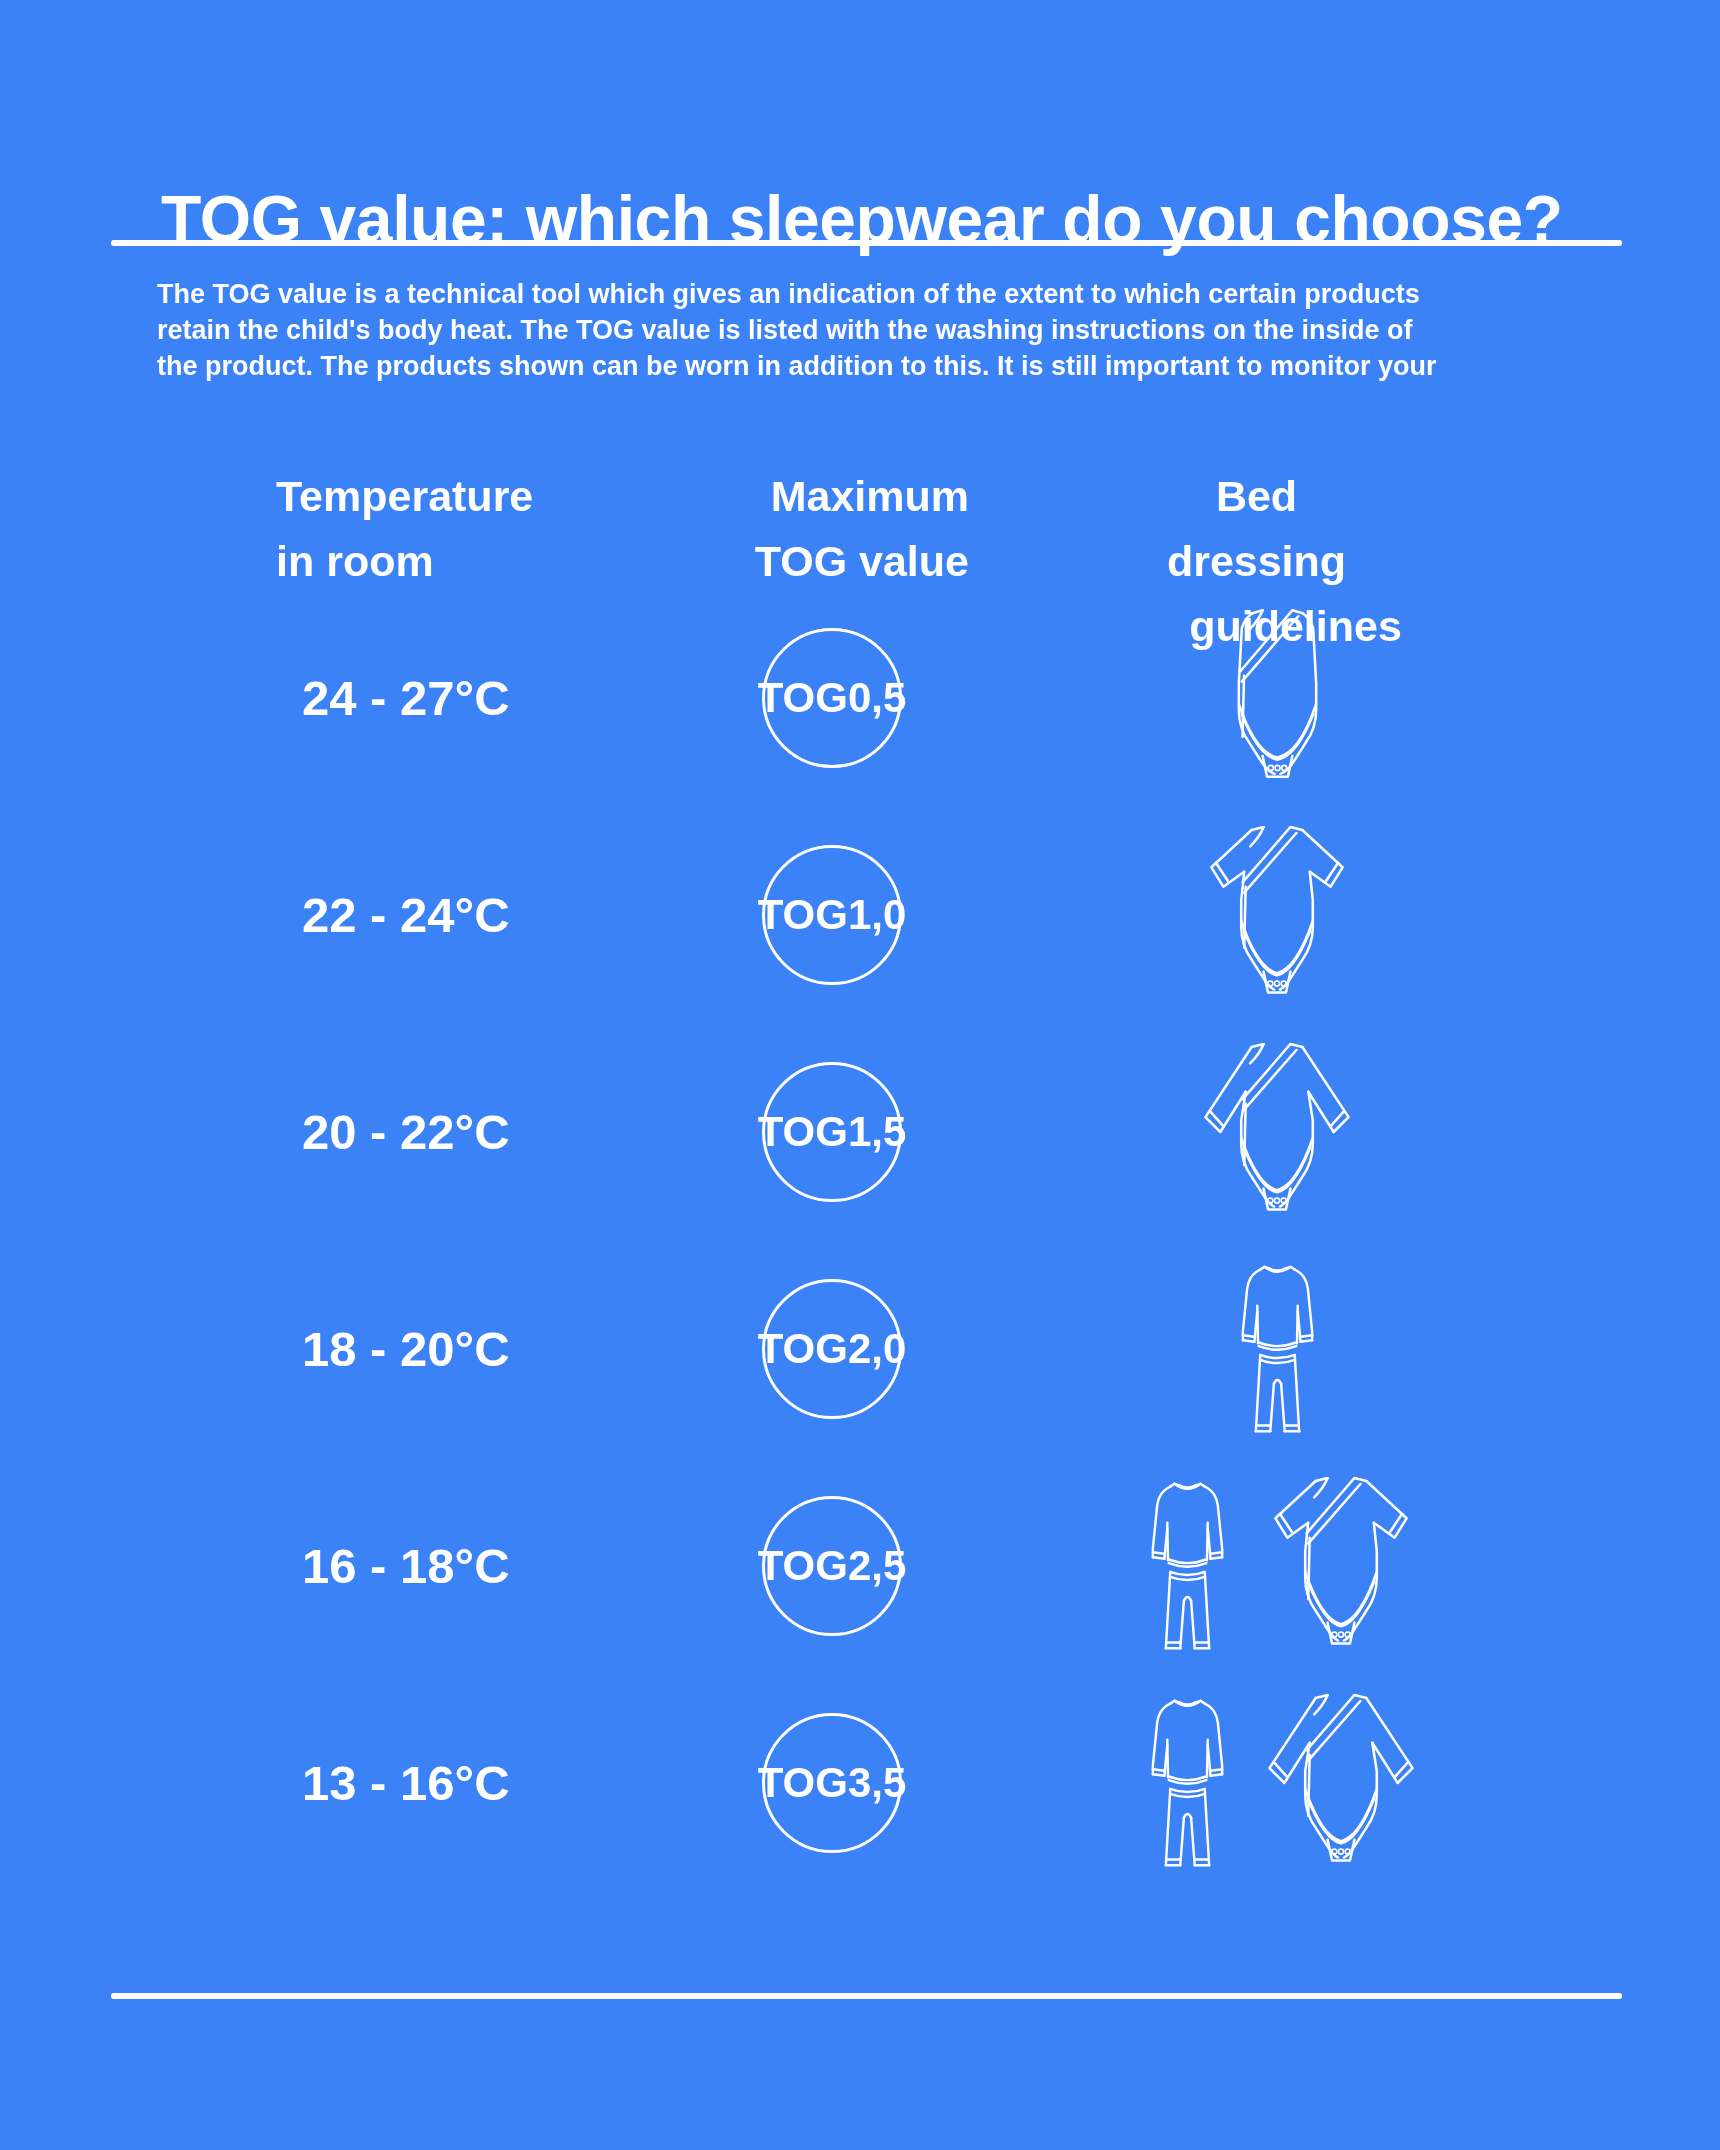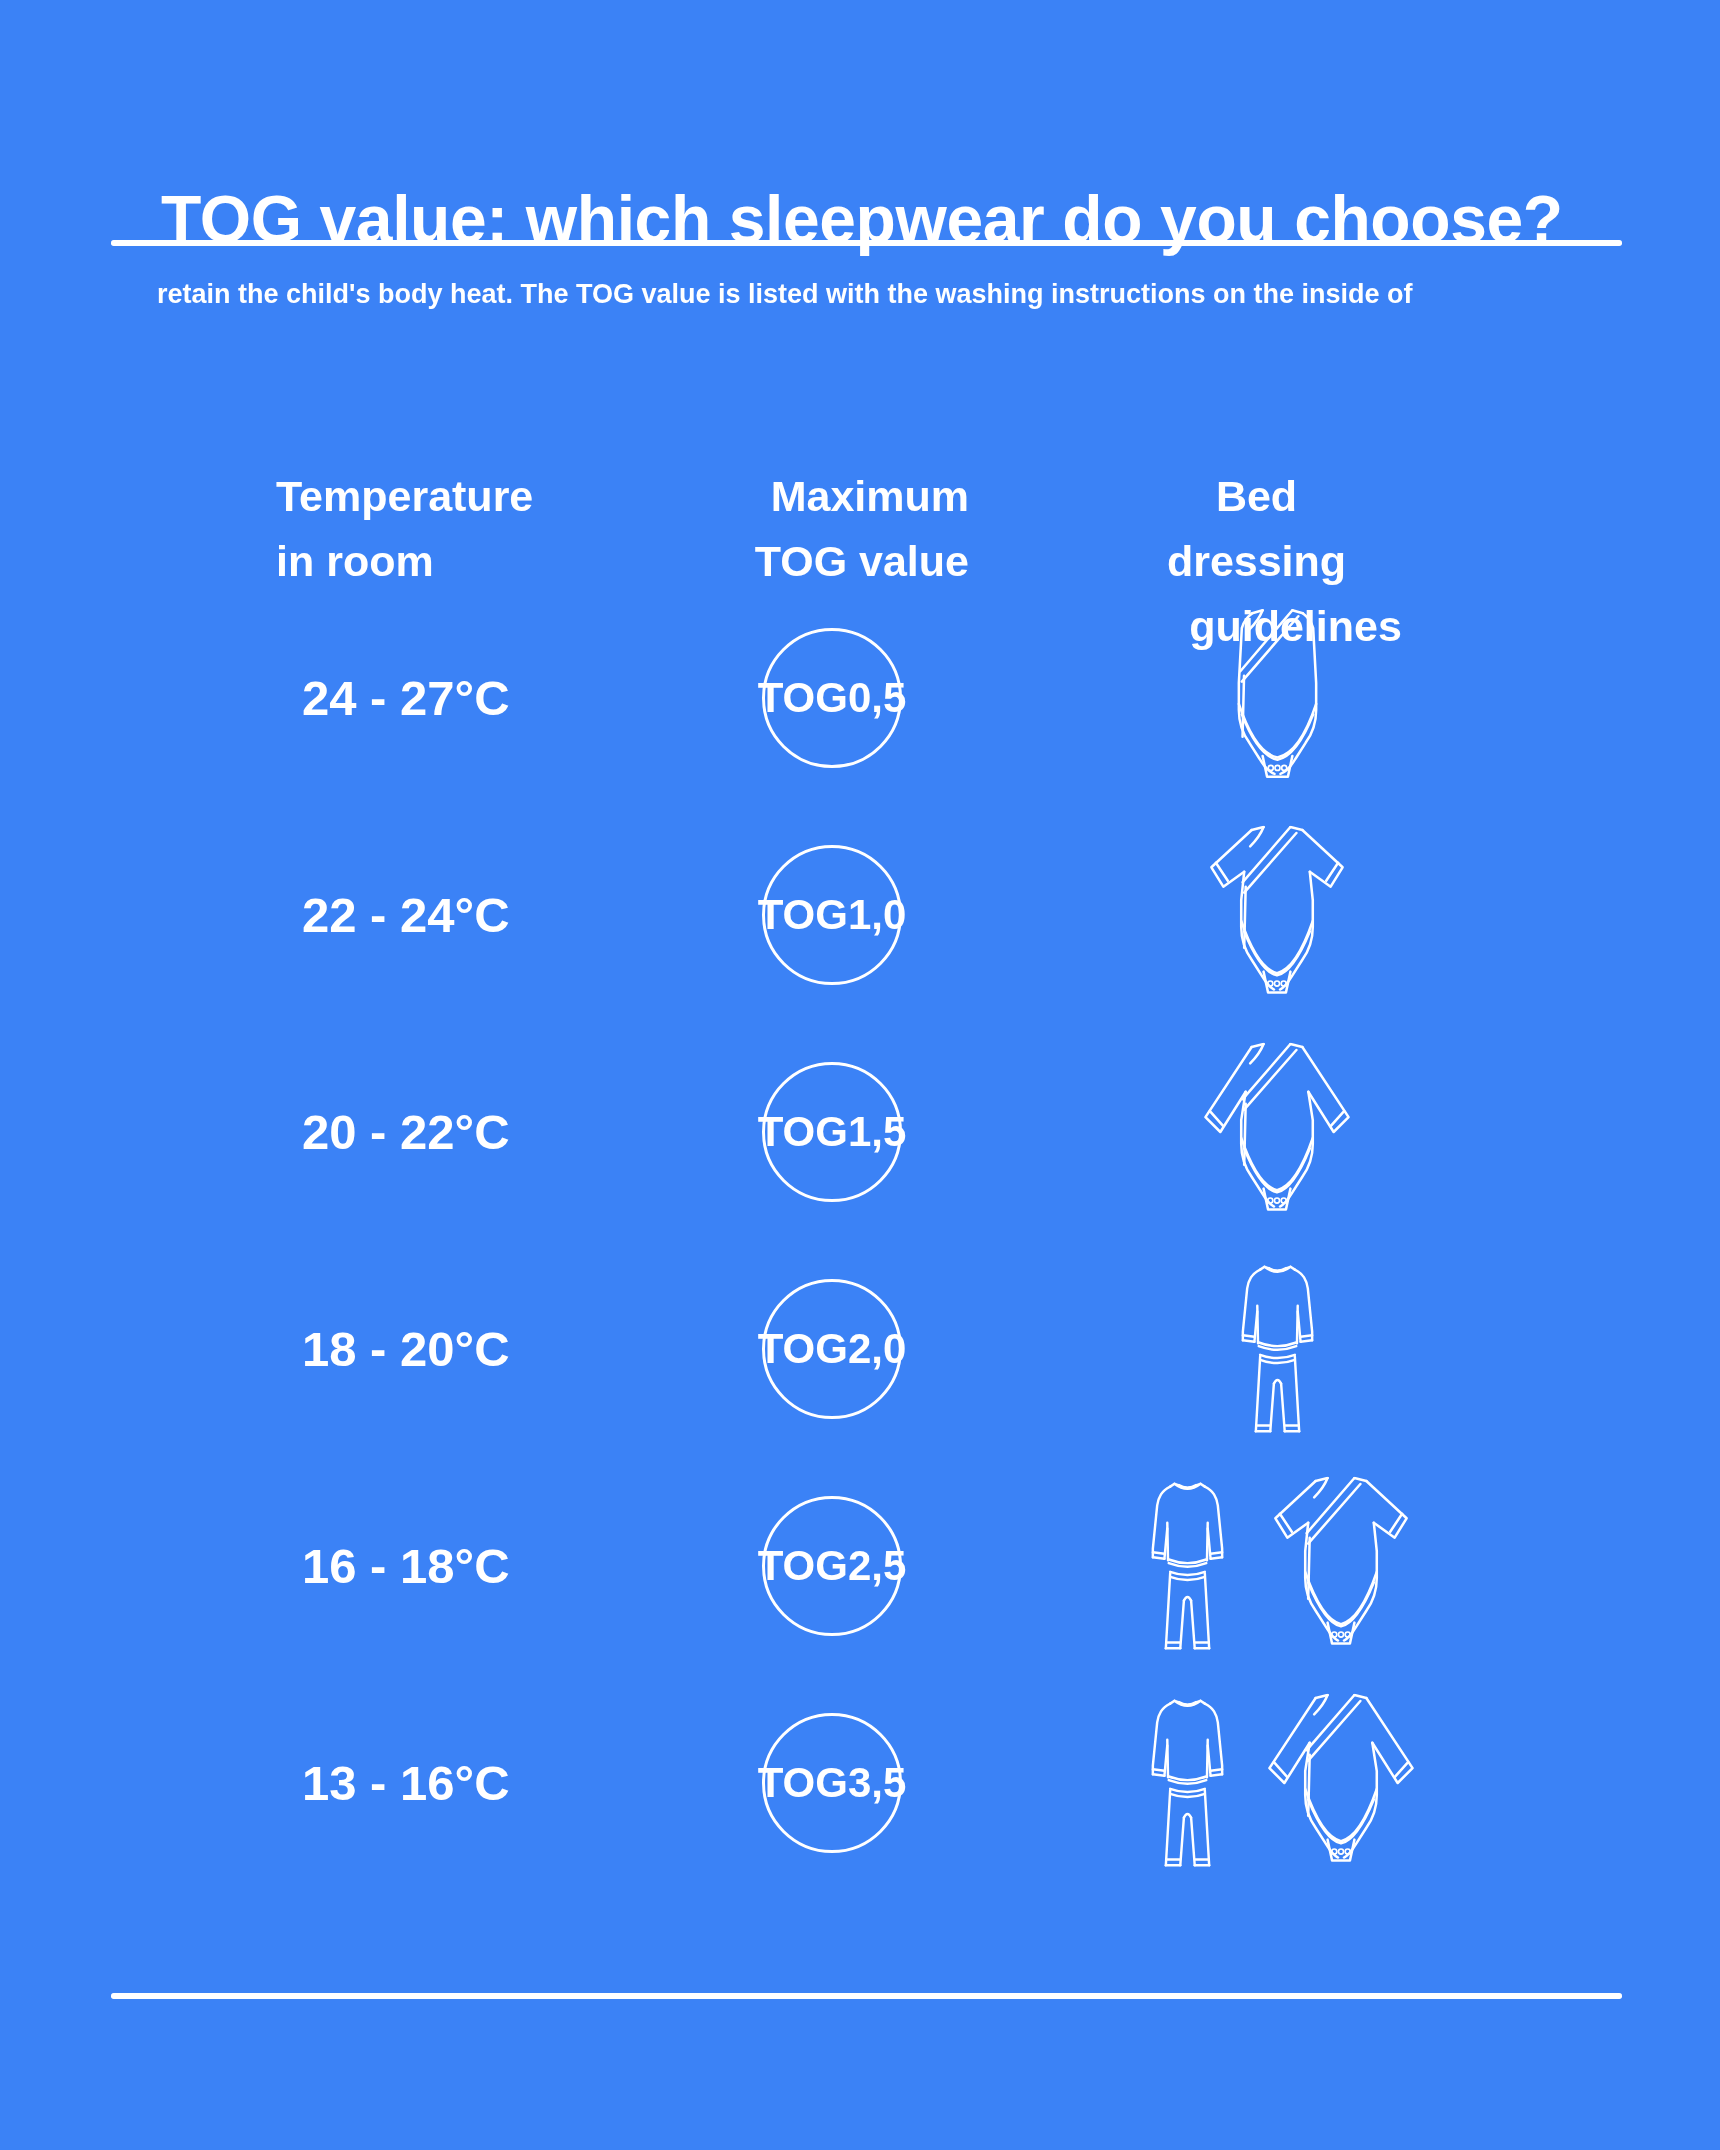--- a/index.html
+++ b/index.html
@@ -159,21 +159,23 @@
   </defs>
 </svg>
 
 <div class="page">
 
   <h1 class="title">TOG value: which sleepwear do you choose?</h1>
 
   <div class="rule rule-top"></div>
 
   <div class="intro">
+    <div>The TOG value is a technical tool which gives an indication of the extent to which certain products</div>
     <div>retain the child's body heat. The TOG value is listed with the washing instructions on the inside of</div>
+    <div>the product. The products shown can be worn in addition to this. It is still important to monitor your</div>
   </div>
 
   <div class="hdr hdr-temp">
     <div>Temperature</div>
     <div>in room</div>
   </div>
   <div class="hdr hdr-tog">
     <div>Maximum</div>
     <div>TOG value</div>
   </div>

